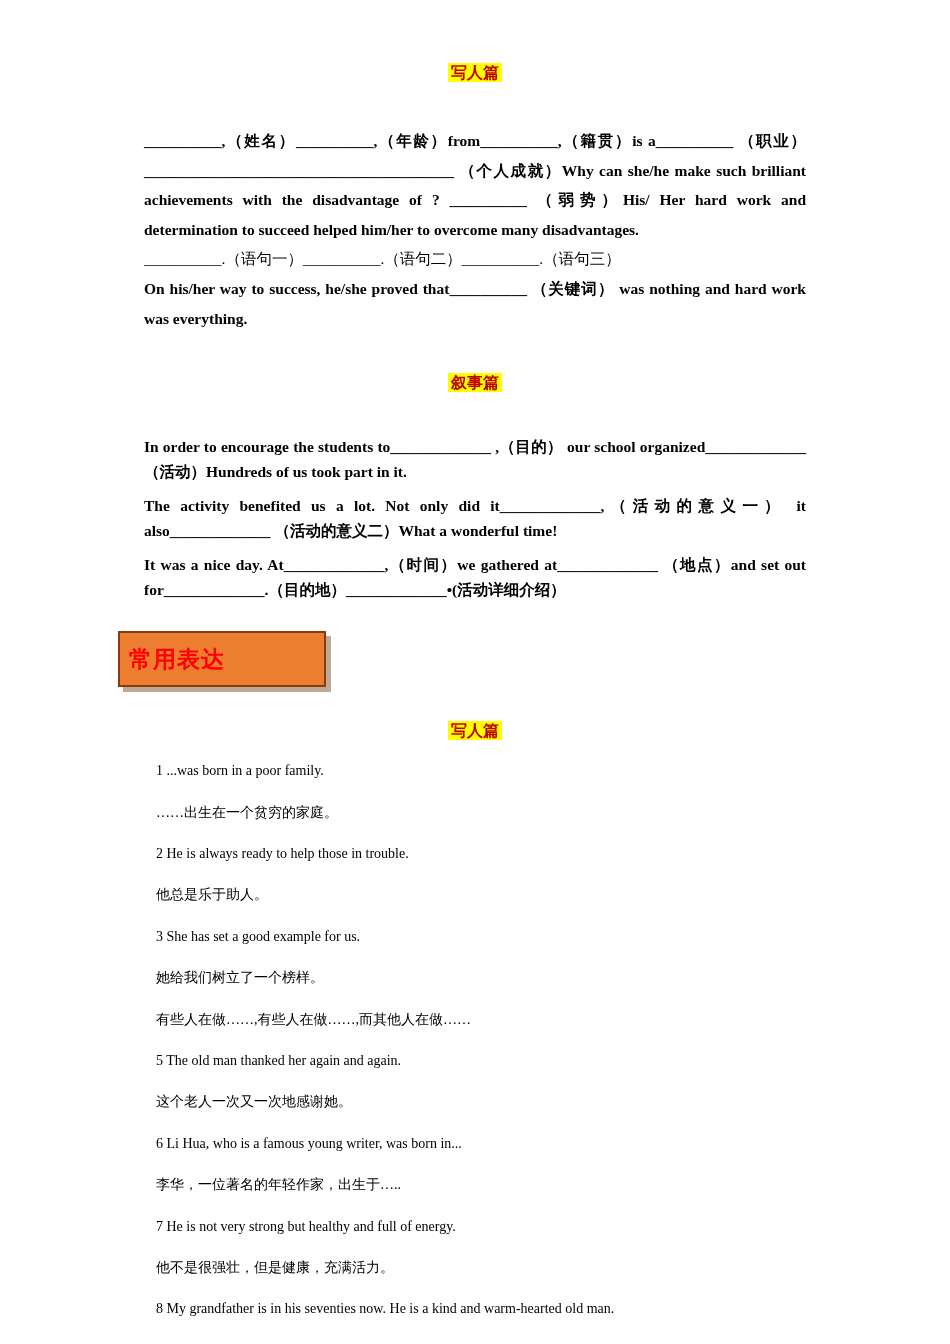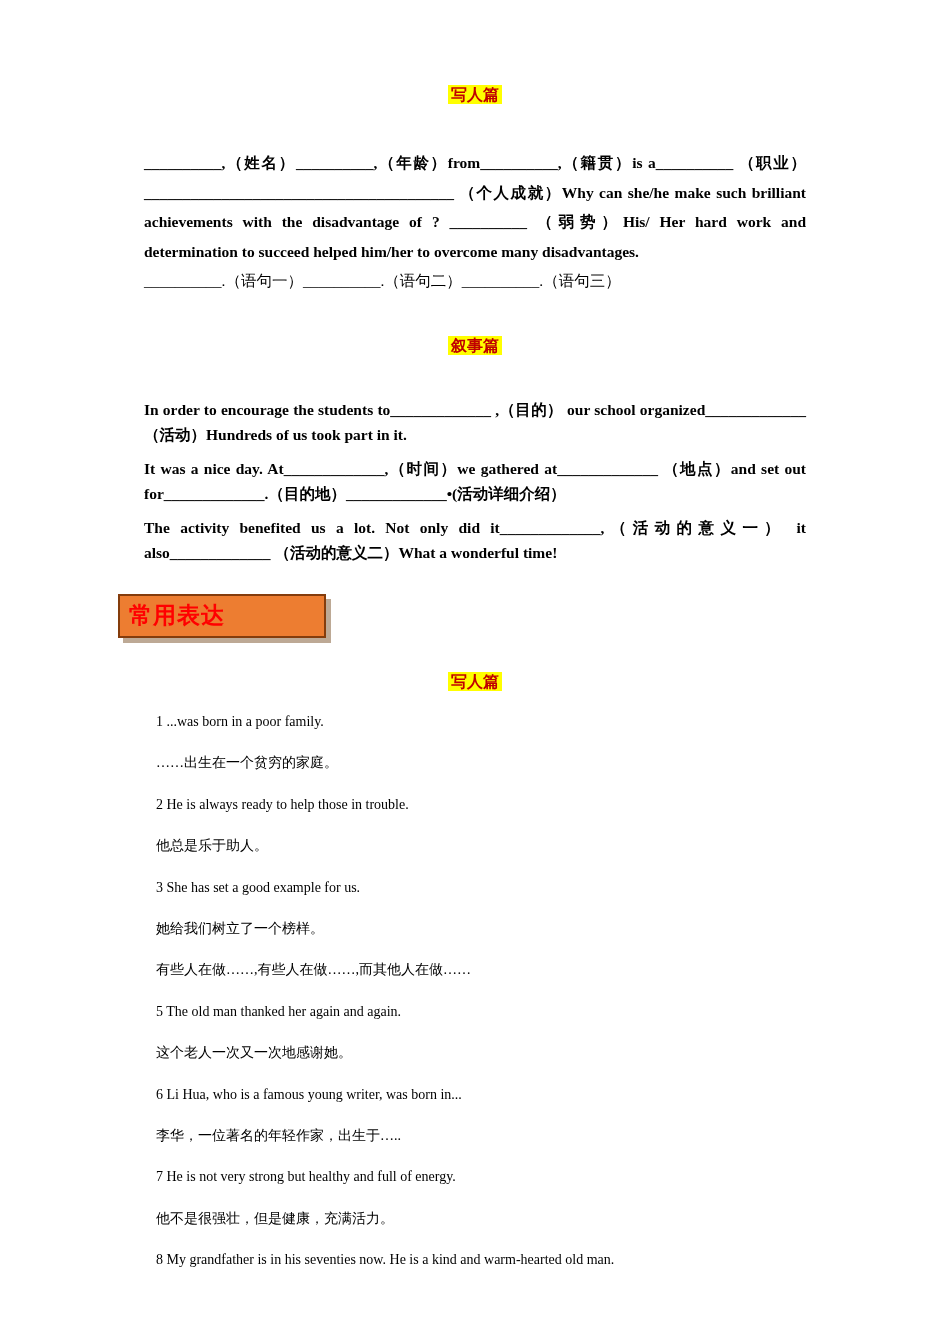--- a/index.html
+++ b/index.html
@@ -1,48 +1,49 @@
 <!DOCTYPE html>
 <html><head>
 <meta charset="utf-8">
 <style>
   html,body{margin:0;padding:0;}
   body{background:#ffffff;font-family:"Liberation Serif","DejaVu Serif",serif;color:#000000;}
-  .page{position:relative;width:950px;height:1344px;margin:0 auto;background:#ffffff;overflow:hidden;padding-top:85px;box-sizing:border-box;}
+  .page{position:relative;width:950px;height:1344px;margin:0 auto;background:#ffffff;overflow:hidden;padding-top:63px;box-sizing:border-box;}
   .content{width:662px;margin:0 auto;}
   .section-heading{text-align:center;font-size:16px;font-weight:bold;margin:0;}
   .section-heading .hl{background:#ffff00;color:#c00000;padding:1px 3px;}
   .heading-person{margin-bottom:42px;}
   .heading-narrative{margin-top:40px;margin-bottom:40px;}
   .heading-person2{margin-top:34px;margin-bottom:14px;}
   .para{font-size:15.5px;margin:0;}
   .justify{text-align:justify;font-weight:bold;}
   .lh-wide{line-height:29.6px;}
   .lh-narrow{line-height:25px;margin-bottom:9px;}
-  .expr-box{margin:29px 0 0 118px;width:208px;height:44px;background:#ed7d31;border:2px solid #843c0c;box-shadow:5px 5px 0 #bda995;display:flex;align-items:center;box-sizing:border-box;}
+  .expr-box{margin:29px 0 0 118px;width:208px;height:56px;background:#ed7d31;border:2px solid #843c0c;box-shadow:5px 5px 0 #bda995;display:flex;align-items:center;box-sizing:border-box;}
   .expr-box .expr-box-label{font-size:23px;font-weight:bold;color:#ff0000;padding-left:9px;letter-spacing:1px;}
   .expr-list p{font-size:14px;line-height:29.4px;margin:12px;}
 </style>
 </head>
 <body>
 
 <div class="page">
 
   <div class="content">
 
     <h3 class="section-heading heading-person"><span class="hl">写人篇</span></h3>
 
     <p class="para justify lh-wide">__________,（姓名）__________,（年龄）from__________,（籍贯）is a__________ （职业）________________________________________ （个人成就）Why can she/he make such brilliant achievements with the disadvantage of ? __________ （弱势）His/ Her hard work and determination to succeed helped him/her to overcome many disadvantages.</p>
     <p class="para lh-wide">__________.（语句一）__________.（语句二）__________.（语句三）</p>
+    <p class="para justify lh-wide">On his/her way to success, he/she proved that__________ （关键词）  was nothing and hard work was everything.</p>
 
     <h3 class="section-heading heading-narrative"><span class="hl">叙事篇</span></h3>
 
     <p class="para justify lh-narrow">In order to encourage the students to_____________ ,（目的）  our school organized_____________ （活动）Hundreds of us took part in it.</p>
+    <p class="para justify lh-narrow">The activity benefited us a lot. Not only did it_____________,（活动的意义一） it also_____________ （活动的意义二）What a wonderful time!</p>
     <p class="para justify lh-narrow">It was a nice day. At_____________,（时间）we gathered at_____________ （地点）and set out for_____________.（目的地）_____________•(活动详细介绍）</p>
-    <p class="para justify lh-narrow">The activity benefited us a lot. Not only did it_____________,（活动的意义一） it also_____________ （活动的意义二）What a wonderful time!</p>
 
   </div>
 
   <div class="expr-box">
     <span class="expr-box-label">常用表达</span>
   </div>
 
   <div class="content">
 
     <h3 class="section-heading heading-person2"><span class="hl">写人篇</span></h3>

